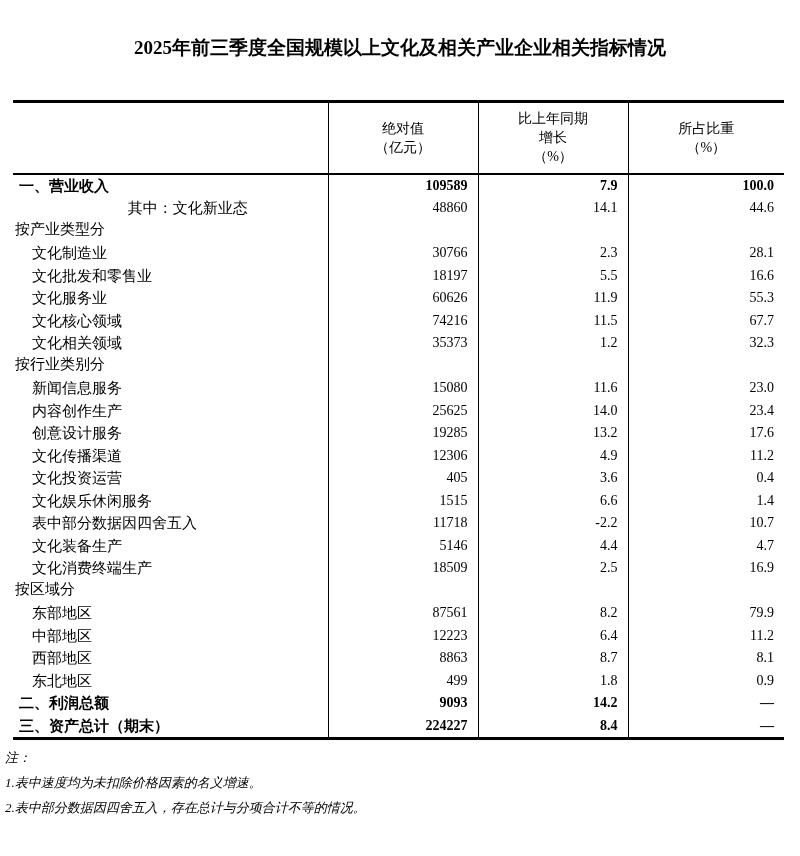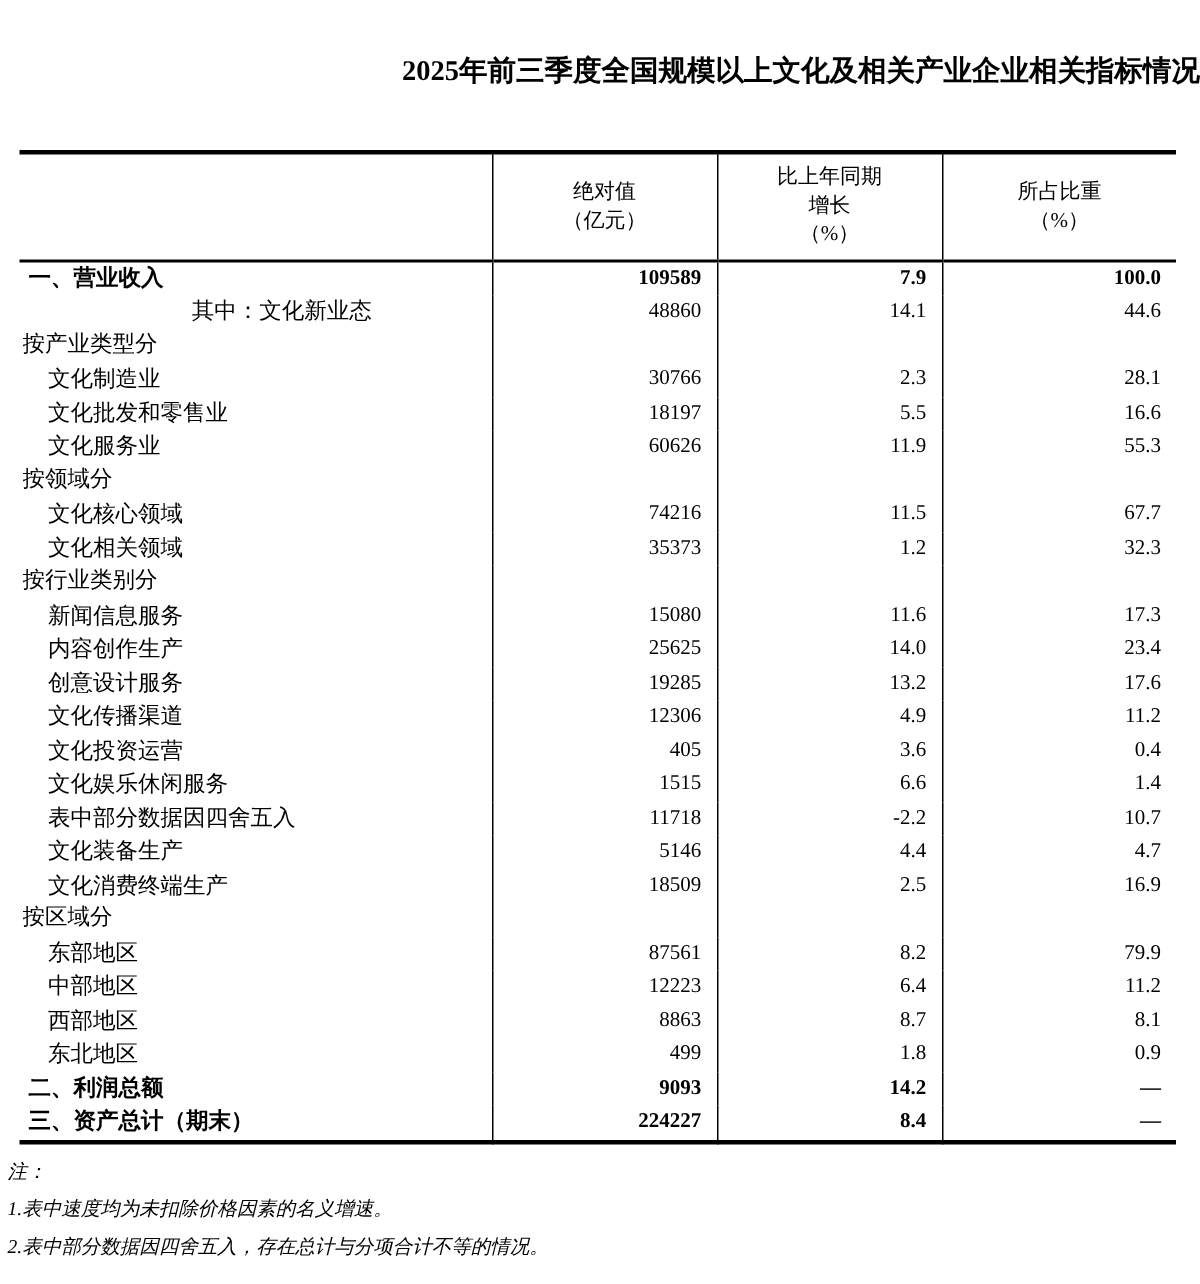--- a/index.html
+++ b/index.html
@@ -5,21 +5,21 @@
   * { margin: 0; padding: 0; box-sizing: border-box; }
   html, body { background: #ffffff; }
   body {
     width: 800px; height: 856px;
     font-family: "Liberation Serif", serif;
     color: #000;
     overflow: hidden;
   }
   .page-title {
     margin-top: 36px;
-    text-align: right;
+    text-align: center;
     font-size: 19px;
     font-weight: bold;
     line-height: 23px;
   }
   table.stats {
     border-collapse: collapse;
     table-layout: fixed;
     width: 771px;
     margin: 41px 0 0 13px;
     border-top: 3px solid #000;
@@ -116,26 +116,20 @@
         <td class="num vline">18197</td>
         <td class="num vline">5.5</td>
         <td class="num vline">16.6</td>
       </tr>
     <tr class="row-item">
         <td class="label">文化服务业</td>
         <td class="num vline">60626</td>
         <td class="num vline">11.9</td>
         <td class="num vline">55.3</td>
       </tr>
-    <tr class="row-group">
-        <td class="label">按领域分</td>
-        <td class="num vline"></td>
-        <td class="num vline"></td>
-        <td class="num vline"></td>
-      </tr>
     <tr class="row-item">
         <td class="label">文化核心领域</td>
         <td class="num vline">74216</td>
         <td class="num vline">11.5</td>
         <td class="num vline">67.7</td>
       </tr>
     <tr class="row-item">
         <td class="label">文化相关领域</td>
         <td class="num vline">35373</td>
         <td class="num vline">1.2</td>
@@ -144,21 +138,21 @@
     <tr class="row-group">
         <td class="label">按行业类别分</td>
         <td class="num vline"></td>
         <td class="num vline"></td>
         <td class="num vline"></td>
       </tr>
     <tr class="row-item">
         <td class="label">新闻信息服务</td>
         <td class="num vline">15080</td>
         <td class="num vline">11.6</td>
-        <td class="num vline">17.3</td>
+        <td class="num vline">23.0</td>
       </tr>
     <tr class="row-item">
         <td class="label">内容创作生产</td>
         <td class="num vline">25625</td>
         <td class="num vline">14.0</td>
         <td class="num vline">23.4</td>
       </tr>
     <tr class="row-item">
         <td class="label">创意设计服务</td>
         <td class="num vline">19285</td>

